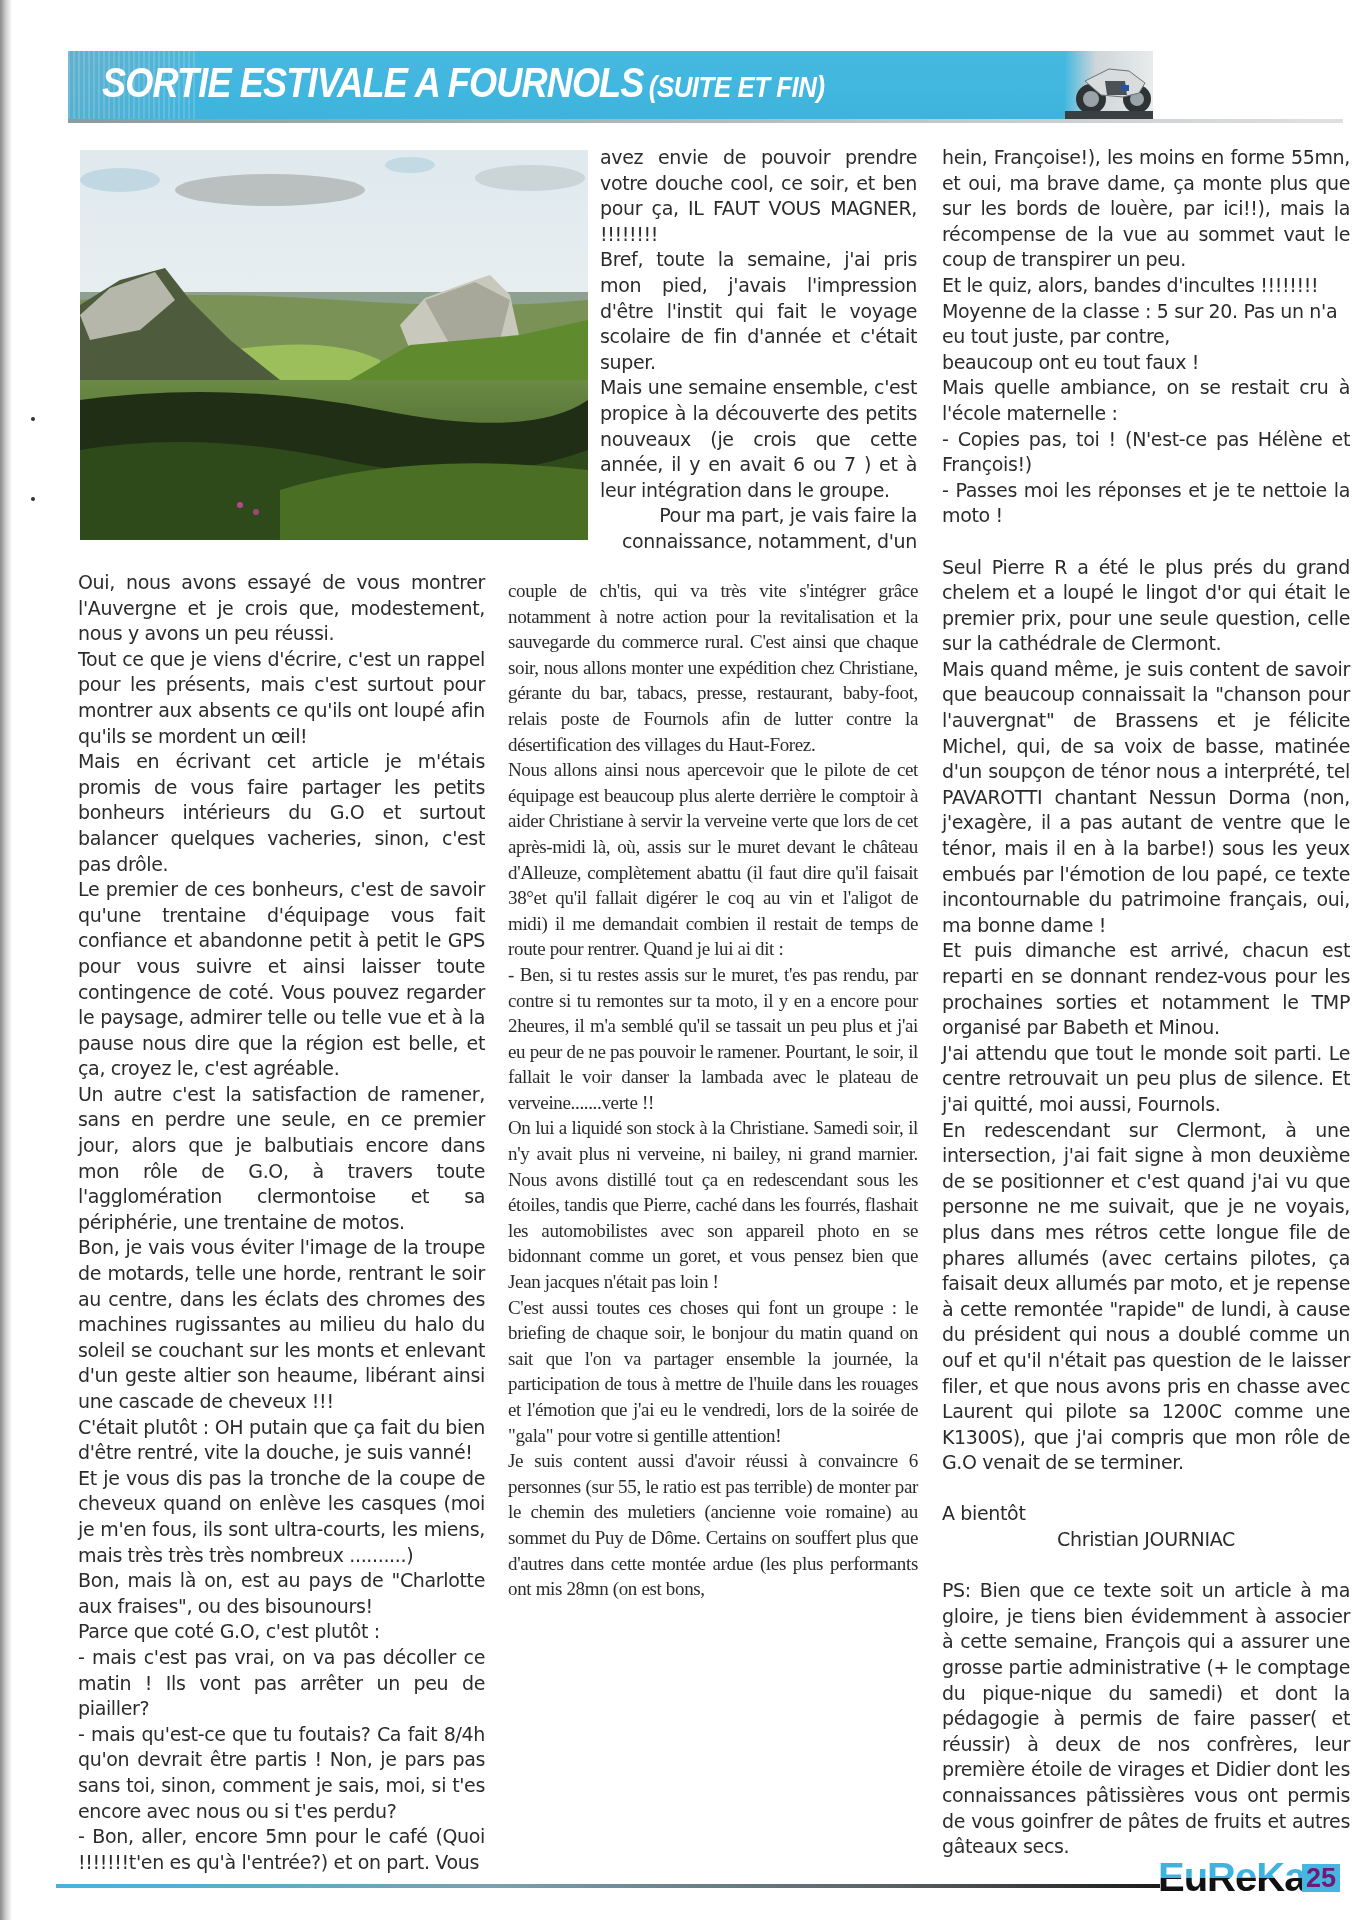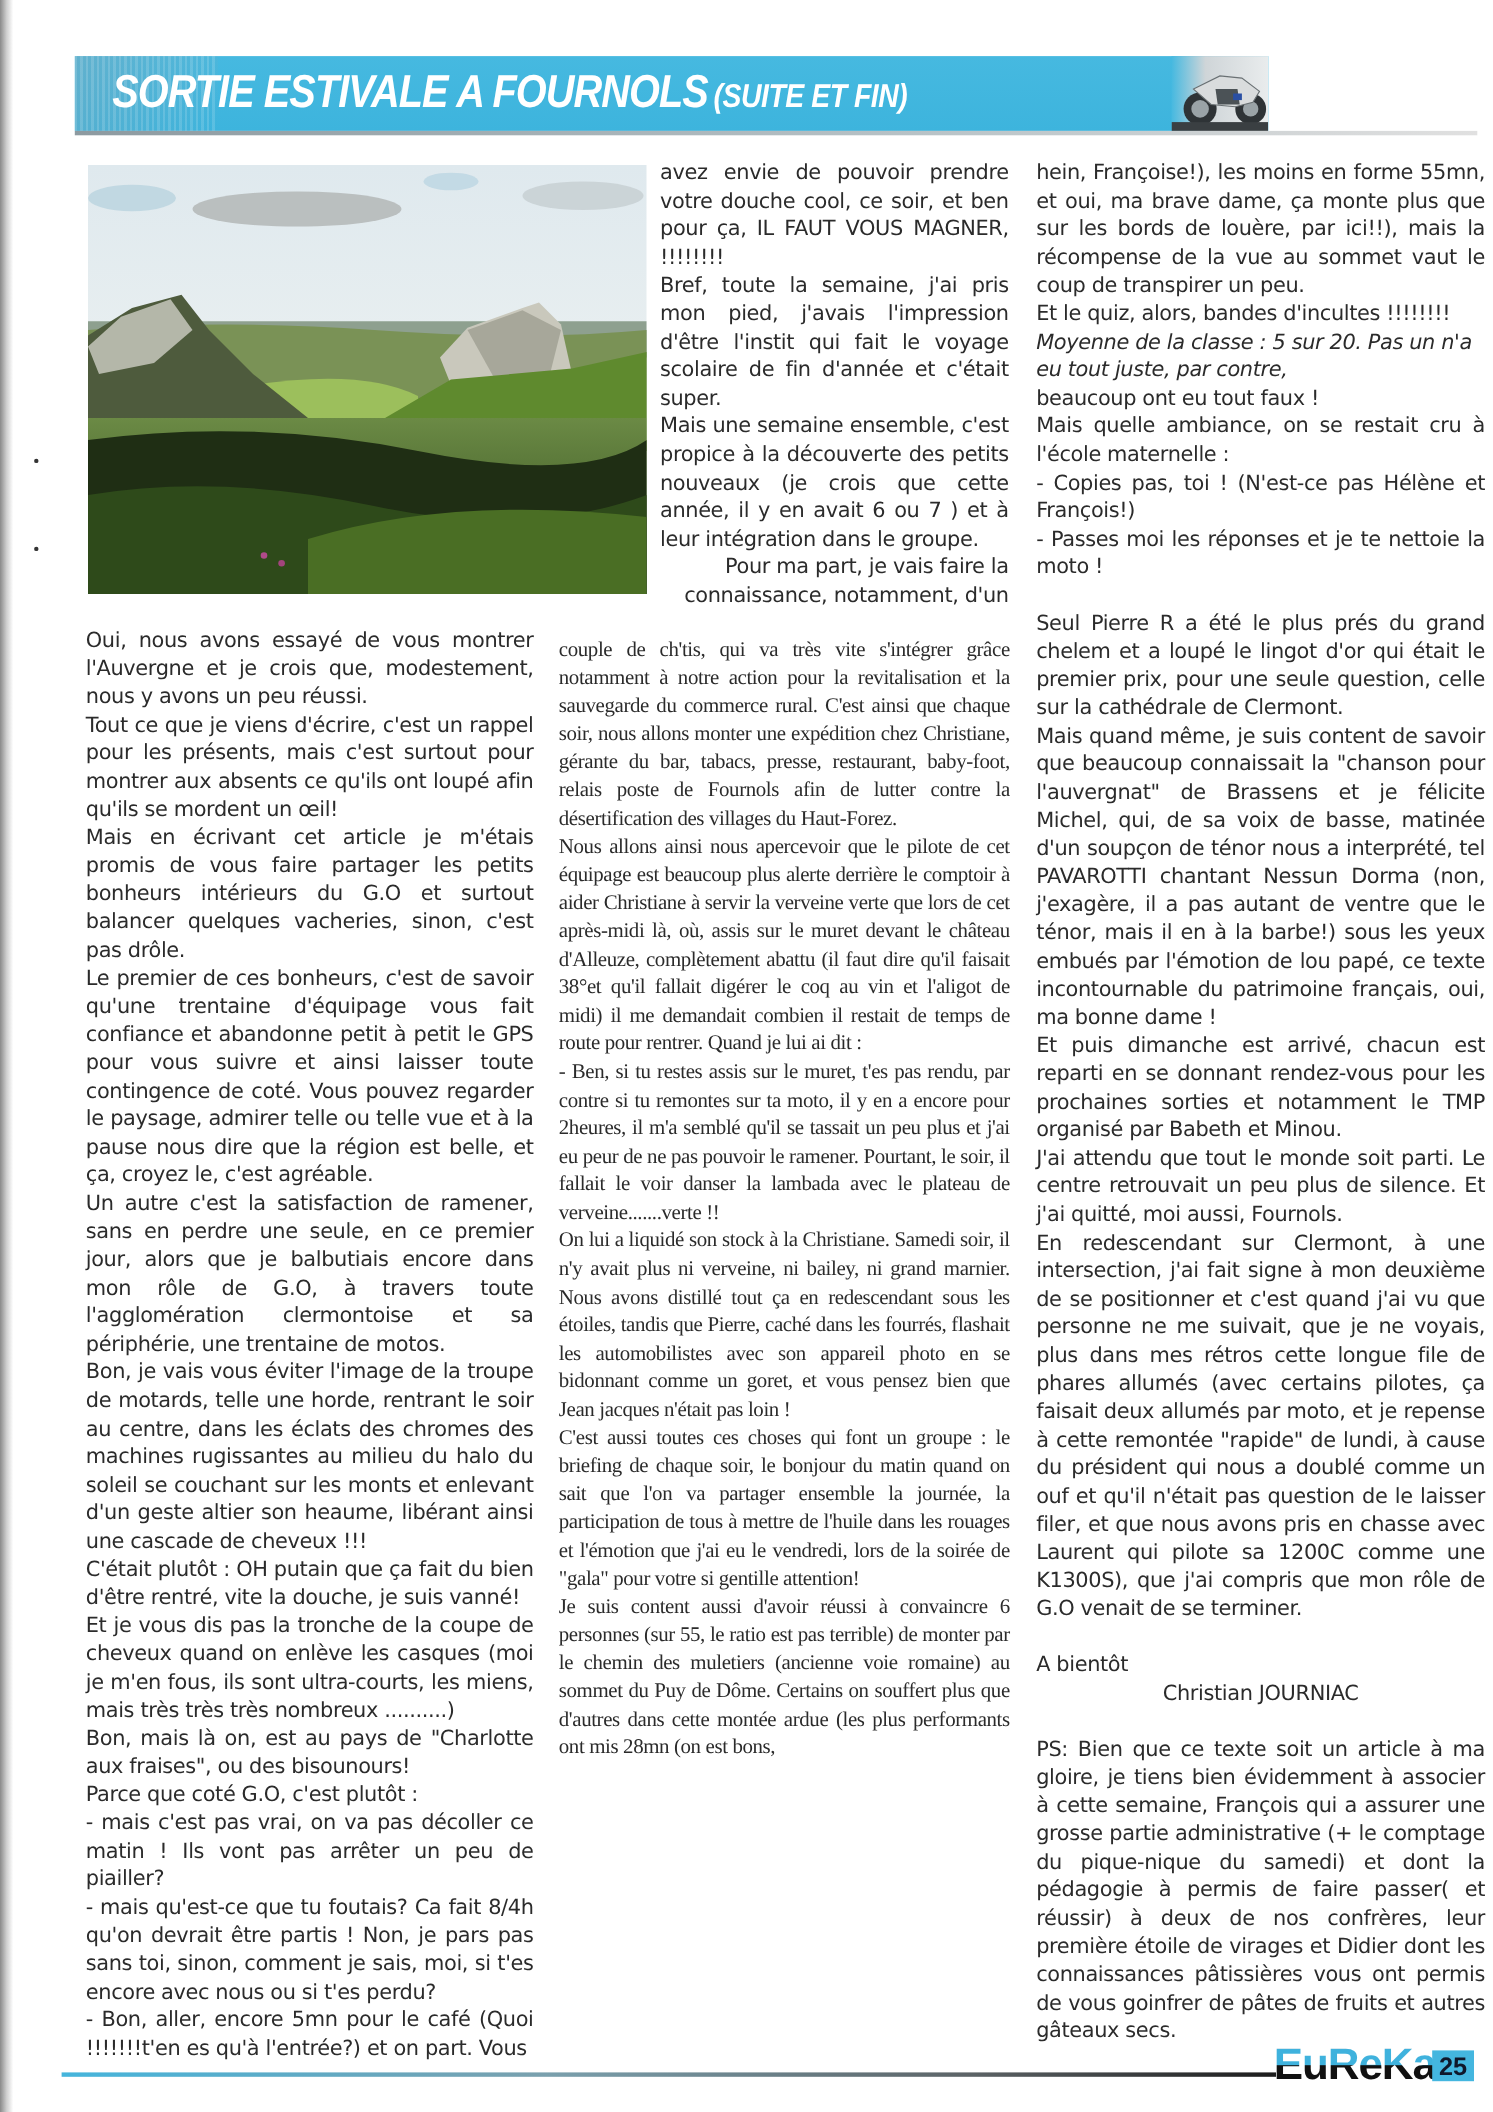--- a/index.html
+++ b/index.html
@@ -68,22 +68,22 @@
     }
     .footer-logo {
       position: absolute; left: 1158px; top: 1862px; height: 30px;
       font-family: "Liberation Sans", sans-serif; font-weight: bold; font-size: 40px;
       letter-spacing: -1px; line-height: 30px;
       background: linear-gradient(to bottom, #3fb2dd 0%, #3fb2dd 52%, #111 52%, #111 100%);
       -webkit-background-clip: text; background-clip: text; color: transparent;
     }
     .page-number {
       position: absolute; left: 1302px; top: 1864px; width: 38px; height: 28px;
-      background: #44b6df; color: #0f172a; font-family: "Liberation Sans", sans-serif;
-      font-weight: bold; font-size: 23px; line-height: 28px; text-align: center;
+      background: #44b6df; color: #701a75; font-family: "Liberation Sans", sans-serif;
+      font-weight: bold; font-size: 27px; line-height: 28px; text-align: center;
     }
     .margin-dot { position: absolute; width: 4px; height: 4px; background: #333; border-radius: 50%; }
   </style>
 </head>
 <body>
 
 <div class="binding-shadow"></div>
 <div class="margin-dot" style="left:31px;top:417px;"></div>
 <div class="margin-dot" style="left:31px;top:497px;"></div>
 
@@ -170,21 +170,21 @@
   <p>Nous allons ainsi nous apercevoir que le pilote de cet équipage est beaucoup plus alerte derrière le comptoir à aider Christiane à servir la verveine verte que lors de cet après-midi là, où, assis sur le muret devant le château d'Alleuze, complètement abattu (il faut dire qu'il faisait 38°et qu'il fallait digérer le coq au vin et l'aligot de midi) il me demandait combien il restait de temps de route pour rentrer. Quand je lui ai dit :</p>
   <p>- Ben, si tu restes assis sur le muret, t'es pas rendu, par contre si tu remontes sur ta moto, il y en a encore pour 2heures, il m'a semblé qu'il se tassait un peu plus et j'ai eu peur de ne pas pouvoir le ramener. Pourtant, le soir, il fallait le voir danser la lambada avec le plateau de verveine.......verte !!</p>
   <p>On lui a liquidé son stock à la Christiane. Samedi soir, il n'y avait plus ni verveine, ni bailey, ni grand marnier. Nous avons distillé tout ça en redescendant sous les étoiles, tandis que Pierre, caché dans les fourrés, flashait les automobilistes avec son appareil photo en se bidonnant comme un goret, et vous pensez bien que Jean jacques n'était pas loin !</p>
   <p>C'est aussi toutes ces choses qui font un groupe : le briefing de chaque soir, le bonjour du matin quand on sait que l'on va partager ensemble la journée, la participation de tous à mettre de l'huile dans les rouages et l'émotion que j'ai eu le vendredi, lors de la soirée de "gala" pour votre si gentille attention!</p>
   <p>Je suis content aussi d'avoir réussi à convaincre 6 personnes (sur 55, le ratio est pas terrible) de monter par le chemin des muletiers (ancienne voie romaine) au sommet du Puy de Dôme. Certains on souffert plus que d'autres dans cette montée ardue (les plus performants ont mis 28mn (on est bons,</p>
 </div>
 
 <div class="col col3">
   <p>hein, Françoise!), les moins en forme 55mn, et oui, ma brave dame, ça monte plus que sur les bords de louère, par ici!!), mais la récompense de la vue au sommet vaut le coup de transpirer un peu.</p>
   <p>Et le quiz, alors, bandes d'incultes !!!!!!!!</p>
-  <p style="text-align:left;font-style:italic;">Moyenne de la classe : 5 sur 20. Pas un n'a eu tout juste, par contre,</p>
+  <p style="text-align:left;">Moyenne de la classe : 5 sur 20. Pas un n'a eu tout juste, par contre,</p>
   <p>beaucoup ont eu tout faux !</p>
   <p>Mais quelle ambiance, on se restait cru à l'école maternelle :</p>
   <p>- Copies pas, toi ! (N'est-ce pas Hélène et François!)</p>
   <p>- Passes moi les réponses et je te nettoie la moto !</p>
   <div class="gap"></div>
   <p>Seul Pierre R a été le plus prés du grand chelem et a loupé le lingot d'or qui était le premier prix,  pour une seule question, celle sur la cathédrale de Clermont.</p>
   <p>Mais quand même, je suis content de savoir que beaucoup connaissait la "chanson pour l'auvergnat" de Brassens et je félicite Michel, qui, de sa voix de basse, matinée d'un soupçon de ténor nous a interprété, tel PAVAROTTI chantant Nessun Dorma (non, j'exagère, il a pas autant de ventre que le ténor, mais il en à la barbe!) sous les yeux embués par l'émotion de lou papé, ce texte incontournable du patrimoine français, oui, ma bonne dame !</p>
   <p>Et puis dimanche est arrivé, chacun est reparti en se donnant rendez-vous pour les prochaines sorties et notamment le TMP organisé par Babeth et Minou.</p>
   <p>J'ai attendu que tout le monde soit parti. Le centre retrouvait un peu plus de silence. Et j'ai quitté, moi aussi, Fournols.</p>
   <p>En redescendant sur Clermont, à une intersection, j'ai fait signe à mon deuxième de se positionner et c'est quand j'ai vu que personne ne me suivait, que je ne voyais, plus dans mes rétros cette longue file de phares allumés (avec certains pilotes, ça  faisait deux allumés par moto, et je repense à cette remontée "rapide" de lundi, à cause du président qui nous a doublé comme un ouf et qu'il n'était pas question de le laisser filer, et que nous avons pris en chasse avec  Laurent qui pilote sa 1200C comme une K1300S), que j'ai compris que mon rôle de G.O venait de se terminer.</p>

